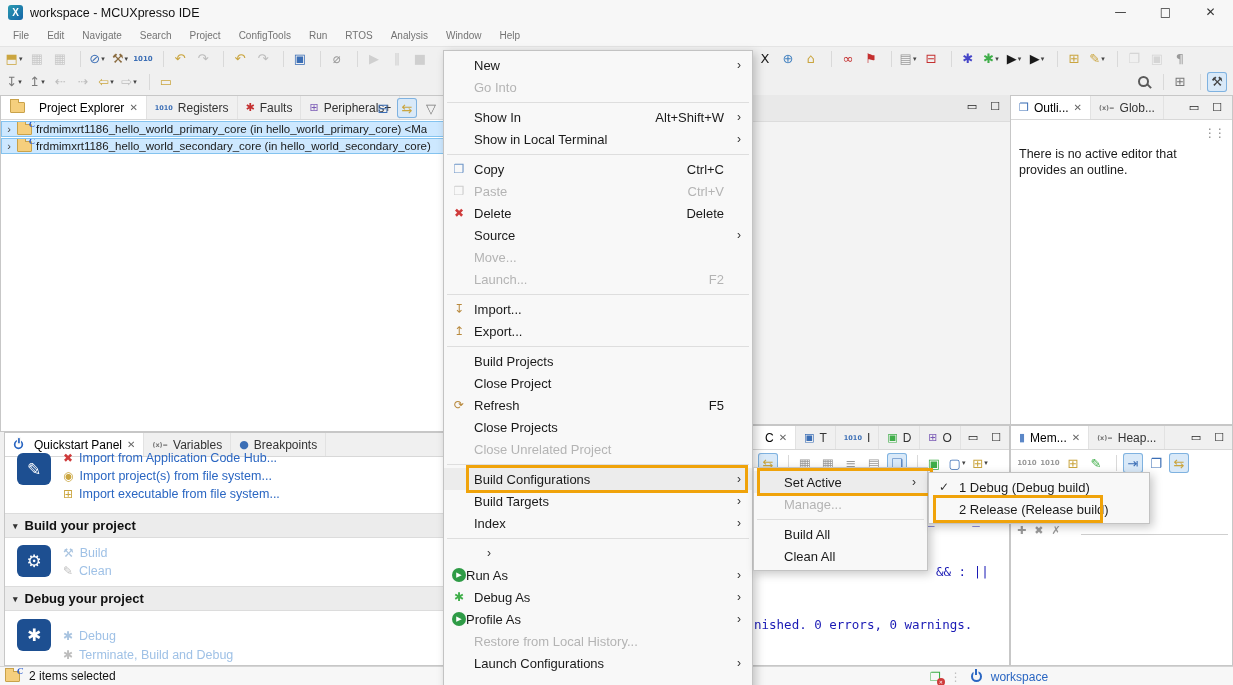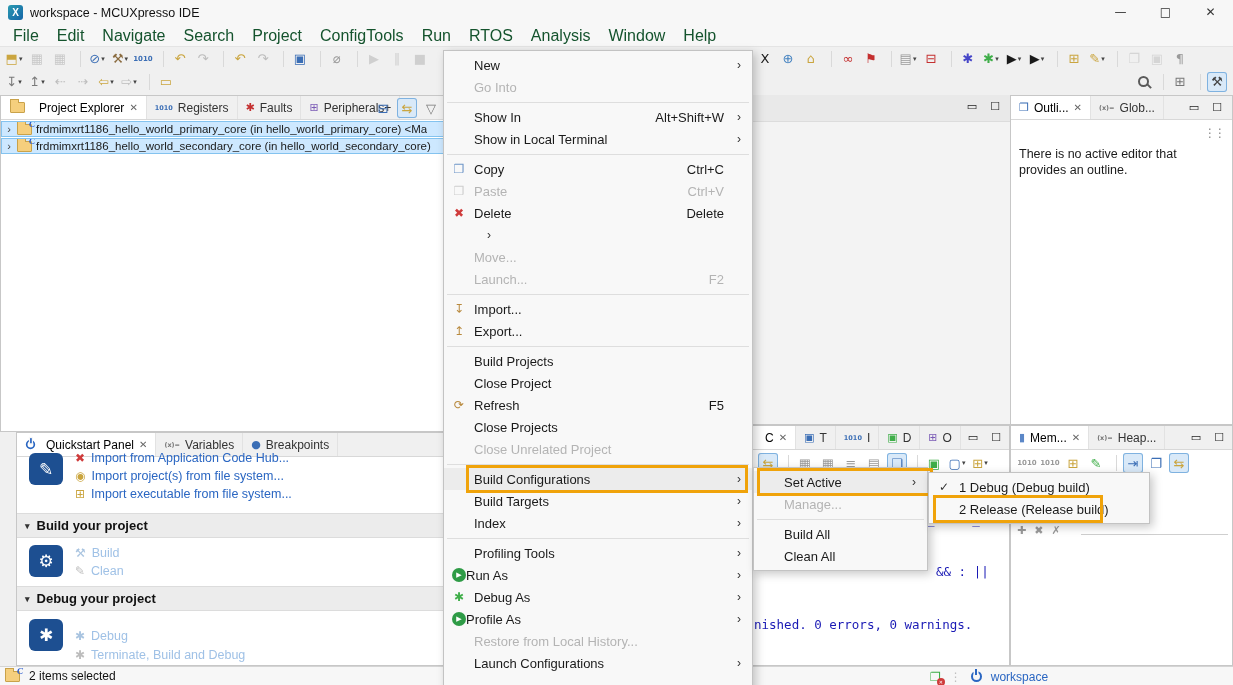--- a/index.html
+++ b/index.html
@@ -8,21 +8,21 @@
 
 
 .titlebar{position:absolute;left:0;top:0;width:1233px;height:25px;background:#f7f7f7;display:flex;align-items:center;gap:7px;padding-left:8px}
 .applogo{width:15px;height:15px;border-radius:3px;background:linear-gradient(135deg,#2a9ab0,#1565a8);color:#fff;font-weight:bold;font-size:10px;display:flex;align-items:center;justify-content:center}
 .wtitle{font-size:12.5px;color:#111}
 .winbtns{position:absolute;right:0;top:0;height:25px;display:flex}
 .winbtn{width:45px;text-align:center;line-height:25px;font-size:12px;color:#333;font-family:"DejaVu Sans",sans-serif}
 
 
 .menubar{position:absolute;left:0;top:25px;width:1233px;height:22px;background:#f7f7f7;display:flex;align-items:center;padding-left:4px;border-bottom:1px solid #e4e4e4}
-.mb-item{padding:0 9px;font-size:16px;color:#14532d}
+.mb-item{padding:0 9px;font-size:10px;color:#737373}
 
 
 .tb{position:absolute;display:flex;align-items:center;gap:3px;height:23px}
 .tb-row1{top:47px;left:4px}
 .tb-row1b{top:47px;left:755px}
 .tb-row2{top:70px;left:4px}
 .tb-row2b{top:70px;right:6px}
 .tbi{min-width:20px;height:20px;display:inline-flex;align-items:center;justify-content:center;font-family:"DejaVu Sans",sans-serif;font-size:13px;border-radius:3px;position:relative}
 .tbi .dd{display:none;font-size:7px;color:#444;margin-left:1px}
 .tbi.has-dd .dd{display:inline}
@@ -70,21 +70,21 @@
 #outlineP{left:1010px;top:95px;width:223px;height:330px}
 #outlineP .msg{padding:26px 10px 0 8px;font-size:12.5px;color:#1a1a1a;line-height:1.3}
 
 
 #memP{left:1010px;top:425px;width:223px;height:241px}
 #memP .mtools{position:absolute;left:6px;top:27px;display:flex;gap:3px;align-items:center}
 #memP .montools{position:absolute;left:6px;top:98px;display:flex;gap:8px;color:#9a9a9a;font-family:"DejaVu Sans",sans-serif;font-size:11px}
 #memP .monline{position:absolute;left:70px;right:4px;top:108px;border-top:1px solid #cfcfcf}
 
 
-#qs{left:16px;top:432px;width:446px;height:234px}
+#qs{left:4px;top:432px;width:446px;height:234px}
 .tile{position:absolute;left:12px;width:34px;height:32px;background:#1d4f91;border-radius:6px;color:#fff;display:flex;align-items:center;justify-content:center;font-size:17px;font-family:"DejaVu Sans",sans-serif}
 .qlink{position:absolute;left:58px;display:flex;align-items:center;gap:6px;font-size:12.5px;color:#2a66c2;white-space:nowrap}
 .qlink .ic{font-family:"DejaVu Sans",sans-serif;font-size:12px}
 .qlink.dim{color:#9fc1e6}
 .qhead{position:absolute;left:0;width:444px;height:25px;background:#ececec;border-top:1px solid #dcdcdc;border-bottom:1px solid #dcdcdc;display:flex;align-items:center;gap:7px;padding-left:8px;font-weight:bold;font-size:13px;color:#111}
 .qhead .tri{font-size:9px;color:#333}
 
 
 #statusbar{position:absolute;left:0;top:666px;width:1233px;height:19px;background:#f7f7f7;border-top:1px solid #d4d4d4;display:flex;align-items:center;padding-left:4px;gap:5px}
 #statusbar .sbtext{font-size:12px;color:#111}
@@ -687,20 +687,21 @@
 
     <div class="mi">
       <span class="ic" style="color: rgb(207, 59, 59);">✖</span>
       <span class="lbl">Delete</span>
       <span class="sc">Delete</span>
       <span class="arr">›</span>
     </div>
 
     <div class="mi has-sub">
       <span class="ic"></span>
+      <span class="lbl">Source</span>
       <span class="sc"></span>
       <span class="arr">›</span>
     </div>
 
     <div class="mi dis">
       <span class="ic"></span>
       <span class="lbl">Move...</span>
       <span class="sc"></span>
       <span class="arr">›</span>
     </div>
@@ -805,21 +806,20 @@
 
     <div class="mi sep">
       
       
       
       
     </div>
 
     <div class="mi has-sub">
       <span class="ic"></span>
-      <span class="lbl">Profiling Tools</span>
       <span class="sc"></span>
       <span class="arr">›</span>
     </div>
 
     <div class="mi has-sub">
       <span class="ic greenball">▶</span>
       <span class="lbl">Run As</span>
       <span class="sc"></span>
       <span class="arr">›</span>
     </div>

